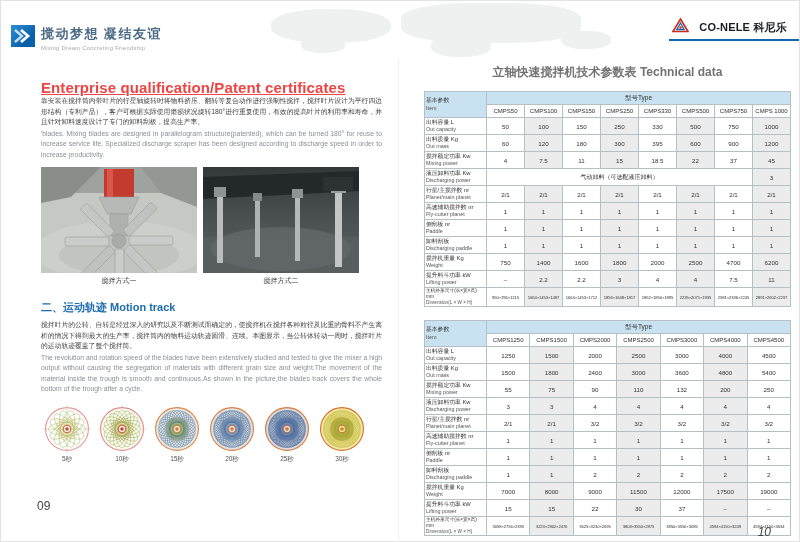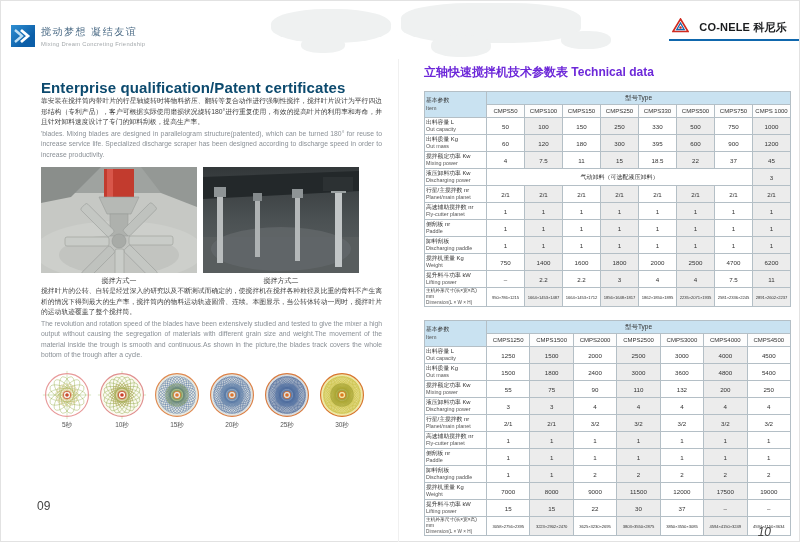--- a/index.html
+++ b/index.html
@@ -5,32 +5,32 @@
   html,body{margin:0;padding:0;background:#ffffff;}
   body{width:800px;height:542px;overflow:hidden;font-family:"Liberation Sans","DejaVu Sans",sans-serif;}
   .canvas{position:relative;width:800px;height:542px;box-sizing:border-box;border:1px solid #e2e2e2;background:#fff;}
 
   
   header{position:relative;height:58px;overflow:hidden;}
   .map-bg{position:absolute;inset:0;}
   .blob{position:absolute;background:#eff1f1;border-radius:45%;}
   .brand-left{position:absolute;left:10px;top:24px;display:flex;gap:6px;align-items:flex-start;}
   .logo-sq{width:24px;height:22px;background:linear-gradient(135deg,#2f8fd2 0%,#0b5ea8 70%);display:flex;align-items:center;justify-content:center;flex:0 0 auto;}
-  .slogan-cn{font-size:10px;font-weight:normal;color:#4a6a85;letter-spacing:1.5px;}
+  .slogan-cn{font-size:13px;font-weight:bold;color:#4a6a85;letter-spacing:1.5px;}
   .slogan-en{font-size:5.8px;color:#a3a8ab;margin-top:2px;letter-spacing:.3px;}
   .brand-right{position:absolute;right:12px;top:17px;display:flex;align-items:center;gap:10px;}
   .brand-text{font-size:11px;font-weight:bold;color:#1a1c1e;letter-spacing:.2px;}
   .brand-rule{position:absolute;right:0;top:38px;width:130px;height:2px;background:#0f67ad;}
 
   
   main{display:flex;height:484px;}
   .page-left{position:relative;width:400px;box-sizing:border-box;padding:20px 16px 0 40px;border-right:1px solid #f0f0f0;}
   .page-right{position:relative;width:400px;box-sizing:border-box;padding:5px 8px 0 25px;}
 
-  .title-en{color:#0c4a6e;font-size:15px;font-weight:bold;margin:0;letter-spacing:.1px;}
+  .title-en{color:#ef4444;font-size:15px;font-weight:bold;margin:0;letter-spacing:.1px;text-decoration:underline;}
   .title-cn{color:#333;font-size:13px;font-weight:600;margin:7px 0 0;}
   .sec-head{color:#1b6cb0;font-size:11px;font-weight:bold;margin:14px 0 5px;}
   .para{margin:0;font-size:6.8px;line-height:1.55;text-align:justify;}
   .para.cn{color:#404040;}
   .para.en{color:#8a9096;margin-top:1px;}
 
   .photos{display:flex;gap:6px;margin-top:7px;}
   .photos figure{margin:0;}
   .photo{width:156px;height:106px;display:block;}
   figcaption{font-size:7px;color:#333;text-align:center;margin-top:3px;}
@@ -38,21 +38,21 @@
   .tracks{display:flex;gap:3px;margin-top:9px;}
   .track{width:52px;text-align:center;}
   .track svg{width:50px;height:50px;display:block;margin:0 auto;}
   .track-label{font-size:6.5px;color:#555;margin-top:1px;}
 
   .pageno{position:absolute;font-size:12px;color:#444;}
   .pn-left{left:36px;bottom:28px;}
   .pn-right{right:28px;bottom:2px;font-style:italic;}
 
   
-  .tbl-title{color:#6d28d9;font-size:12px;font-weight:bold;text-align:left;margin:0 0 10px;}
+  .tbl-title{color:#737373;font-size:12px;font-weight:bold;text-align:center;margin:0 0 10px;}
   table.spec{border-collapse:collapse;width:367px;table-layout:fixed;margin-bottom:13px;}
   table.spec th,table.spec td{border:1px solid #b4bfc6;padding:0 1px;box-sizing:border-box;}
   th.item-h{background:#c9e2f1;text-align:left;padding:2px 3px;font-weight:normal;vertical-align:middle;}
   th.type-h{background:#c9e2f1;font-size:6.5px;font-weight:normal;color:#333;height:13px;}
   th.model-h{font-size:6px;font-weight:normal;color:#333;height:13px;background:#fdfdfd;}
   th.rowlab{font-weight:normal;text-align:left;padding:1px 3px;background:#fff;vertical-align:middle;}
   .lab-cn{display:block;font-size:5.8px;color:#333;line-height:1.3;}
   .lab-en{display:block;font-size:5.4px;color:#555;line-height:1.25;}
   th.rowlab.small .lab-cn{font-size:4.7px;}
   th.rowlab.small .lab-en{font-size:4.7px;}
@@ -167,20 +167,21 @@
             <rect x="92" y="28" width="5" height="66" fill="#b4b8b9"></rect>
             <rect x="89" y="22" width="11" height="9" fill="#8e9496"></rect>
             <rect x="132" y="20" width="7" height="80" fill="#c2c6c7"></rect>
             <rect x="128" y="14" width="15" height="12" fill="#9aa0a1"></rect>
             <rect x="120" y="10" width="30" height="14" fill="#2c3133"></rect>
           </svg>
           <figcaption>搅拌方式二</figcaption>
         </figure>
       </div>
 
+      <h3 class="sec-head">二、运动轨迹 Motion track</h3>
       <p class="para cn">搅拌叶片的公转、自转是经过深入的研究以及不断测试而确定的，使搅拌机在搅拌各种粒径及比重的骨料不产生离析的情况下得到最大的生产率，搅拌筒内的物料运动轨迹圆滑、连续。本图显示，当公转体转动一周时，搅拌叶片的运动轨迹覆盖了整个搅拌筒。</p>
       <p class="para en">The revolution and rotation speed of the blades have been extensively studied and tested to give the mixer a high output without causing the segregation of materials with different grain size and weight.The movement of the material inside the trough is smooth and continuous.As shown in the picture,the blades track covers the whole bottom of the trough after a cycle.</p>
 
       <div class="tracks" id="tracks">
           <div class="track">
             <svg viewBox="0 0 56 56">
               <line x1="1" y1="28" x2="55" y2="28" stroke="#b5d18c" stroke-width="0.6"></line>
               <line x1="28" y1="1" x2="28" y2="55" stroke="#b5d18c" stroke-width="0.6"></line>
               <circle cx="28" cy="28" r="24" fill="none" stroke="#e89a9a" stroke-width="1.3"></circle>
               <ellipse cx="28" cy="28" rx="21" ry="7.5" fill="none" stroke="#9ab04f" stroke-width="0.55" opacity="0.85" transform="rotate(0 28 28)"></ellipse>

